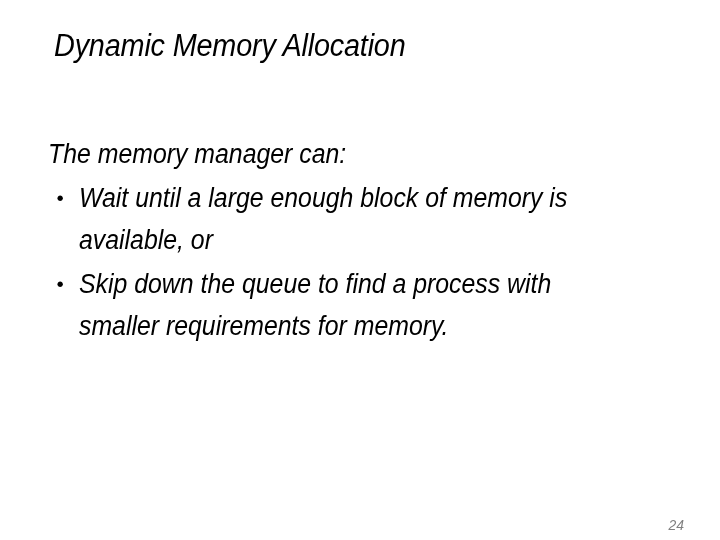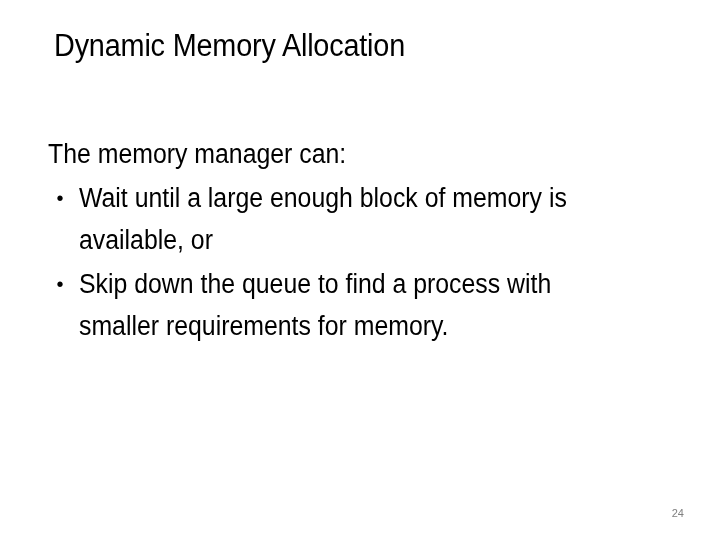--- a/index.html
+++ b/index.html
@@ -15,20 +15,21 @@
     color: #000000;
     overflow: hidden;
     position: relative;
   }
   .slide {
     position: absolute;
     inset: 0;
     width: 720px;
     height: 540px;
     background: #ffffff;
+    font-style: italic;
   }
   .slide-title {
     position: absolute;
     left: 54px;
     top: 26px;
     width: 620px;
     font-size: 31px;
     line-height: 40px;
     font-weight: 400;
     letter-spacing: -0.2px;
@@ -79,22 +80,22 @@
     transform: scaleX(0.92);
     transform-origin: left top;
   }
   .bullet-text .line {
     display: block;
     white-space: nowrap;
   }
   .page-number {
     position: absolute;
     right: 36px;
-    bottom: 20px;
-    font-size: 11px;
+    bottom: 8px;
+    font-size: 14px;
     line-height: 13px;
     color: #808080;
     text-align: center;
   }
 </style>
 </head>
 <body>
 
 <div class="slide">
 

